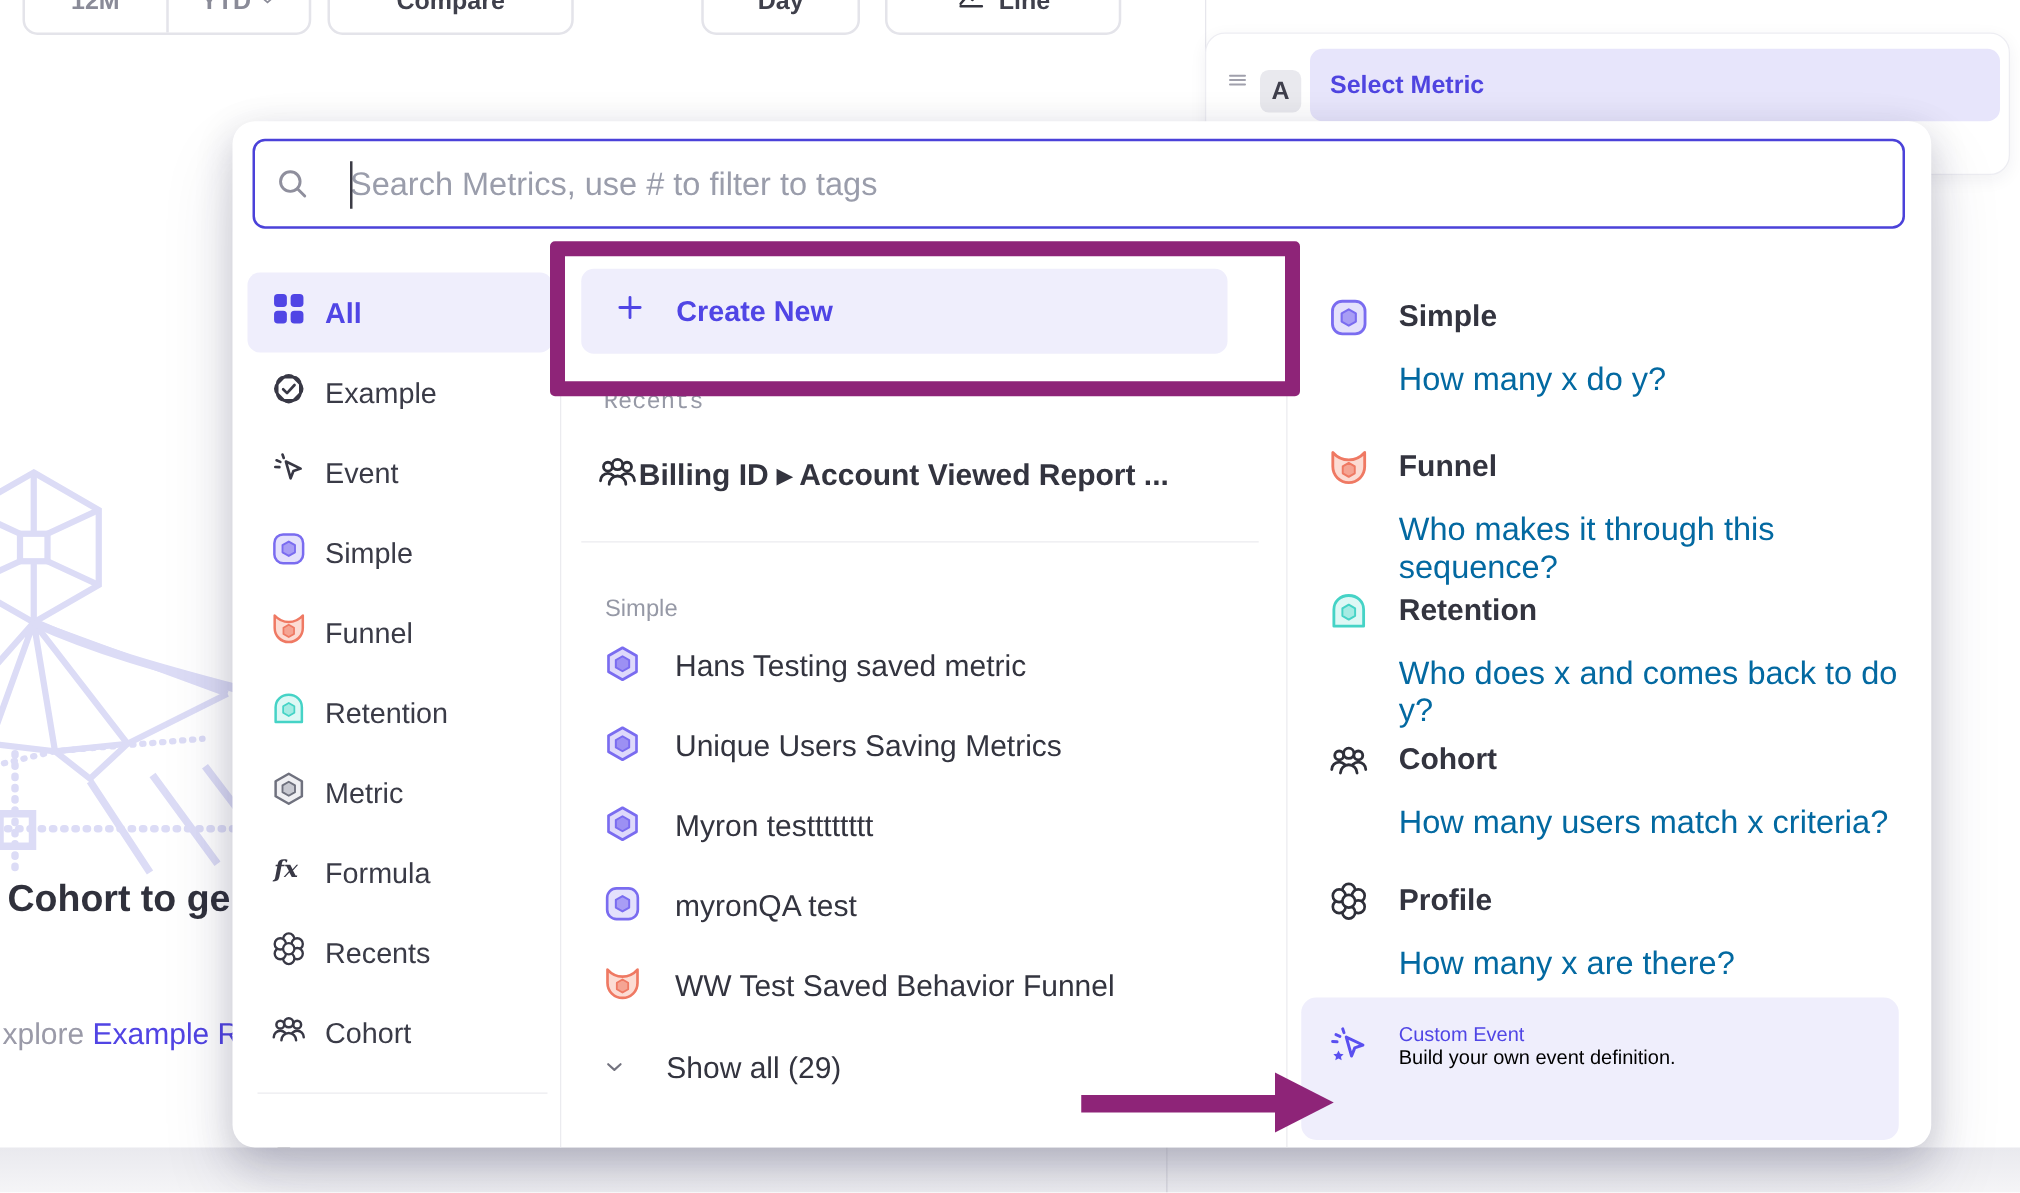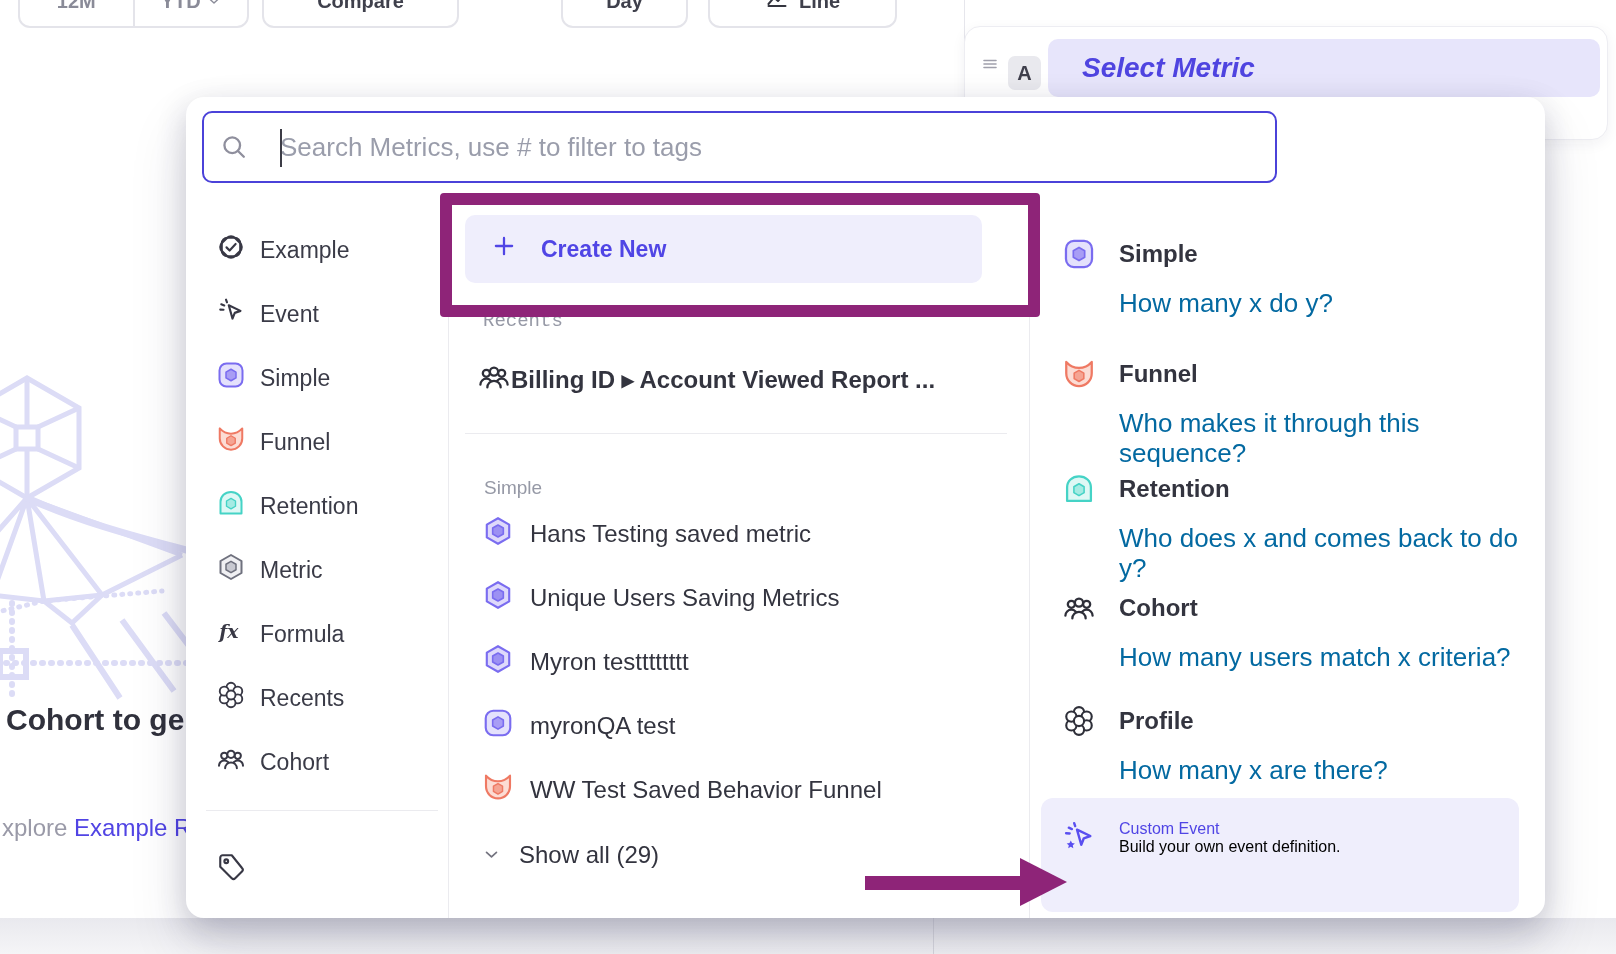--- a/index.html
+++ b/index.html
@@ -18,38 +18,38 @@
 
   
   .vline-top{position:absolute;left:964px;top:0;width:1px;height:97px;background:#e6e6ec;z-index:0;}
   .qb-card{position:absolute;left:964px;top:26px;width:642px;height:112px;background:#fff;
     border:1px solid #ededf2;border-radius:16px;box-shadow:0 4px 14px rgba(40,40,70,.06);z-index:2;}
   .drag-handle{position:absolute;left:981px;top:55px;z-index:3;cursor:grab;}
   .row-badge{position:absolute;left:1008px;top:56px;width:33px;height:34px;background:#e9e9ee;
     border-radius:7px;display:flex;align-items:center;justify-content:center;
     font-size:20px;font-weight:700;color:#3f3f4c;z-index:3;}
   .row-pill{position:absolute;left:1048px;top:39px;width:552px;height:58px;background:#e7e5fb;
-    border-radius:10px;display:flex;align-items:center;padding-left:34px;box-sizing:border-box;
-    font-size:28px;font-weight:600;color:#4f44e0;z-index:3;cursor:pointer;font-style:italic;}
+    border-radius:10px;display:flex;align-items:center;padding-left:16px;box-sizing:border-box;
+    font-size:20px;font-weight:600;color:#4f44e0;z-index:3;cursor:pointer;}
 
   
   .bg-illus{position:absolute;left:-48px;top:333px;z-index:0;}
   .bg-headline{position:absolute;left:-14px;top:703px;font-size:30px;font-weight:700;color:#30313c;
     white-space:nowrap;z-index:0;}
   .bg-sub{position:absolute;left:2px;top:766px;font-size:24px;color:#9a9aa8;white-space:nowrap;z-index:0;margin-top:48px;}
   .bg-sub .lnk{color:#5144e4;font-weight:500;cursor:pointer;}
   .bottom-strip{position:absolute;left:0;top:918px;width:1616px;height:36px;
     background:linear-gradient(#e9e9ee,#f5f5f7);z-index:1;}
   .vline-bottom{position:absolute;left:933px;top:918px;width:1px;height:36px;background:#d9d9df;z-index:2;}
 
   
   .modal{position:absolute;left:186px;top:97px;width:1359px;height:821px;background:#fff;
     border-radius:18px;box-shadow:0 10px 30px rgba(35,35,70,.20),0 30px 60px rgba(35,35,70,.12);
     overflow:hidden;z-index:5;}
-  .searchbox{position:absolute;left:16px;top:14px;width:1075px;height:72px;border:2.5px solid #4b42d9;
+  .searchbox{position:absolute;left:16px;top:14px;width:1322px;height:72px;border:2.5px solid #4b42d9;
     border-radius:10px;display:flex;align-items:center;box-sizing:border-box;background:#fff;}
   .searchbox .sicon{margin-left:16px;display:flex;}
   .searchbox input{flex:1;border:none;outline:none;font-size:26px;color:#33343f;
     font-family:"Liberation Sans",sans-serif;padding-left:32px;background:transparent;}
   .searchbox input::placeholder{color:#9a9dab;}
   .caret{position:absolute;left:76px;top:16px;width:2px;height:38px;background:#3c3c46;}
   .vdiv{position:absolute;top:108px;bottom:0;width:1px;background:#ebebef;}
 
   
   .side{position:absolute;left:12px;top:121px;width:244px;}
@@ -62,24 +62,24 @@
   
   .create-btn{position:absolute;left:279px;top:118px;width:517px;height:68px;background:#efeefc;
     border:none;border-radius:10px;display:flex;align-items:center;gap:24px;padding-left:26px;
     font-size:23px;font-weight:600;color:#5045e5;font-family:"Liberation Sans",sans-serif;cursor:pointer;}
   .recents-label{position:absolute;left:297px;top:213px;font-size:19px;color:#9699a6;font-family:Liberation Mono, monospace;}
   .recent-row{position:absolute;left:291px;top:264px;height:38px;display:flex;align-items:center;
     font-size:24px;font-weight:600;color:#33343f;cursor:pointer;}
   .mid-divider{position:absolute;left:279px;top:336px;width:542px;height:1px;background:#ebebef;}
   .metrics-label{position:absolute;left:298px;top:380px;font-size:19px;color:#9699a6;}
   .mlist{position:absolute;left:296px;top:405px;width:560px;}
-  .mrow{height:64px;display:flex;align-items:center;gap:16px;font-size:24px;font-weight:500;
+  .mrow{height:64px;display:flex;align-items:center;gap:26px;font-size:24px;font-weight:500;
     color:#33343f;cursor:pointer;}
   .showall{position:absolute;left:297px;top:740px;height:36px;display:flex;align-items:center;
-    gap:19px;font-size:24px;font-weight:500;color:#33343f;cursor:pointer;}
+    gap:33px;font-size:24px;font-weight:500;color:#33343f;cursor:pointer;}
 
   
   .type{position:absolute;left:858px;width:480px;display:flex;gap:23px;padding:4px 0 0 18px;cursor:pointer;}
   .type .t-title{font-size:24px;font-weight:700;color:#33343f;line-height:34px;}
   .type .t-desc{font-size:26px;color:#0369a1;line-height:30px;margin-top:17px;}
   .custom{position:absolute;left:855px;top:701px;width:478px;height:114px;background:#efeefc;
     border-radius:12px;display:flex;gap:23px;padding:22px 0 0 21px;box-sizing:border-box;cursor:pointer;}
   .custom .t-title{color:#5045e5;}
 
   
@@ -162,20 +162,31 @@
           </svg>
         </span>
       <span class="caret"></span>
       <input type="text" placeholder="Search Metrics, use # to filter to tags" style="">
     </div>
 
     <div class="vdiv" style="left:262px;"></div>
     <div class="vdiv" style="left:843px;"></div>
 
     <nav class="side">
+      <div class="side-row sel">
+        <span><svg viewBox="0 0 24 24" width="30" height="30">
+              <g fill="#5045e5">
+                <rect x="2.6" y="2.6" width="8.2" height="8.2" rx="2.4"></rect>
+                <rect x="13.2" y="2.6" width="8.2" height="8.2" rx="2.4"></rect>
+                <rect x="2.6" y="13.2" width="8.2" height="8.2" rx="2.4"></rect>
+                <rect x="13.2" y="13.2" width="8.2" height="8.2" rx="2.4"></rect>
+              </g>
+            </svg></span>
+        <span>All</span>
+      </div>
       <div class="side-row">
         <span><svg viewBox="0 0 24 24" width="30" height="30" fill="none" stroke="#383845" stroke-width="1.7" stroke-linejoin="round" stroke-linecap="round">
               <rect x="4.6" y="4.6" width="14.8" height="14.8" rx="4.5"></rect>
               <rect x="4.6" y="4.6" width="14.8" height="14.8" rx="4.5" transform="rotate(45 12 12)"></rect>
               <path d="M8.4 12.3l2.5 2.5 4.8-5.2"></path>
             </svg></span>
         <span>Example</span>
       </div>
       <div class="side-row">
         <span><svg viewBox="0 0 24 24" width="30" height="30" fill="none" stroke="#383845" stroke-width="1.7" stroke-linejoin="round" stroke-linecap="round">

